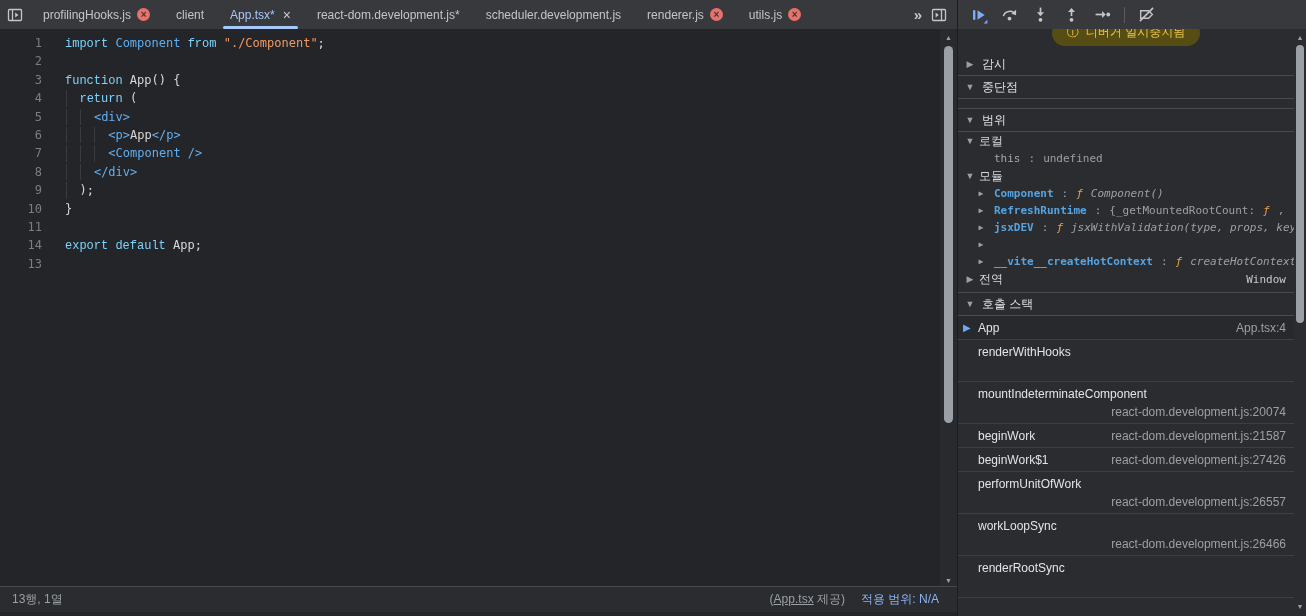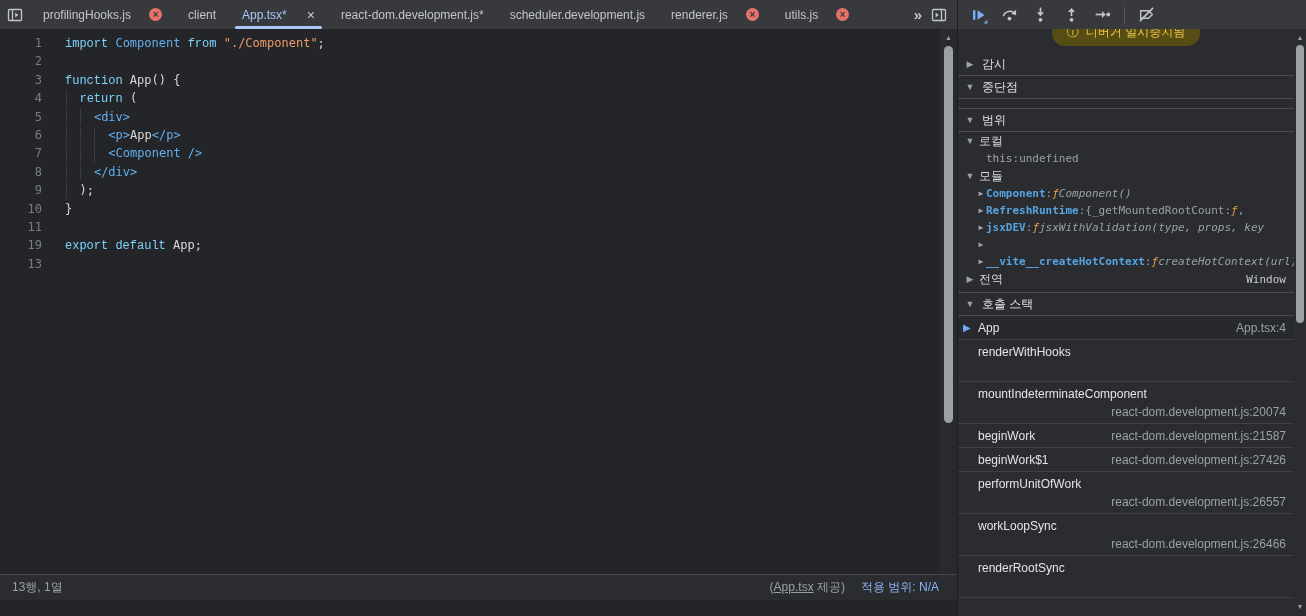--- a/index.html
+++ b/index.html
@@ -11,21 +11,21 @@
   }
   
   .topbar { display:flex; height:29px; }
   .tabbar {
     width:958px; flex:0 0 958px; display:flex; align-items:center;
     background:#38393c; border-right:1px solid #1d1d1f;
   }
   .nav-toggle { width:30px; height:29px; display:flex; align-items:center; justify-content:center; background:none; border:none; cursor:pointer; }
   #tabs { display:flex; height:100%; align-items:stretch; }
   .tab {
-    position:relative; display:flex; align-items:center; gap:18px;
+    position:relative; display:flex; align-items:center; gap:6px;
     padding:0 13px; color:#c3c6c9; cursor:pointer; white-space:nowrap;
   }
   .tab.active { color:#a8c7fa; }
   .tab.active::after {
     content:""; position:absolute; left:6px; right:6px; bottom:0; height:3px;
     background:#a8c7fa; border-radius:3px;
   }
   .err-badge {
     width:13px; height:13px; border-radius:50%; background:#e8726a;
     color:#38393c; font-size:10px; font-weight:bold; line-height:13px; text-align:center;
@@ -61,21 +61,21 @@
   .scrollbar { position:absolute; background:#292a2d; }
   .scrollbar .sb-arrow { position:absolute; left:0; right:0; text-align:center; color:#9aa0a6; font-size:7px; line-height:14px; cursor:pointer; }
   .scrollbar .thumb { position:absolute; background:#9aa0a6; border-radius:5px; cursor:pointer; }
   .ed-scroll { right:0; top:0; bottom:26px; width:17px; }
   .ed-scroll .thumb { left:4px; width:9px; top:17px; height:377px; }
   .sb-scroll { right:0; top:0; bottom:0; width:12px; background:#2b2c2f; }
   .sb-scroll .thumb { left:2px; width:8px; top:16px; height:278px; }
 
   
   .statusbar {
-    position:absolute; left:0; right:0; bottom:16px; height:26px; background:#2b2c2f;
+    position:absolute; left:0; right:0; bottom:4px; height:26px; background:#2b2c2f;
     border-top:1px solid #47484b; display:flex; align-items:center; padding:0 12px; color:#9aa0a6;
   }
   .status-right { margin-left:auto; display:flex; align-items:center; gap:16px; padding-right:6px; }
   .provider-link { color:#9aa0a6; text-decoration:underline; cursor:pointer; }
   .coverage-link { color:#8ab4f8; text-decoration:none; cursor:pointer; }
 
   
   .sidebar { position:relative; flex:1; background:#2b2c2f; overflow:hidden; }
   .paused-badge {
     position:absolute; top:-9px; left:0; right:12px; margin:0 auto; width:fit-content; z-index:3;
@@ -86,21 +86,21 @@
   .sb-row { display:flex; align-items:center; }
   .sb-header { height:23px; padding:0 7px; gap:7px; border-bottom:1px solid #4a4b4e; color:#dfe1e4; cursor:pointer; }
   .tri { color:#9aa0a6; font-size:9px; width:10px; text-align:center; flex:0 0 10px; }
   .cb-row { height:20px; padding-left:7px; gap:8px; color:#d6d8da; cursor:pointer; }
   .cb-box { width:13px; height:13px; border:1px solid #85898e; border-radius:2px; background:transparent; flex:0 0 13px; }
   .bp-block { padding:3px 0 6px; border-bottom:1px solid #4a4b4e; }
 
   .scope-block { border-bottom:1px solid #4a4b4e; padding-bottom:4px; }
   .scope-group { height:18px; padding-left:7px; gap:4px; color:#d5d8db; cursor:pointer; }
   .scope-entry {
-    height:17px; padding-left:18px; gap:0; white-space:nowrap; overflow:hidden; cursor:pointer;
+    height:17px; padding-left:18px; gap:8px; white-space:nowrap; overflow:hidden; cursor:pointer;
     font-family:"DejaVu Sans Mono","Liberation Mono",monospace; font-size:11px; color:#9aa0a6;
   }
   .scope-entry .tri { font-size:8px; }
   .var-name { color:#55a3e0; font-weight:bold; }
   .plain-name { color:#a2a7ad; }
   .p-v { color:#9aa0a6; }
   .p-vi { color:#9aa0a6; font-style:italic; }
   .p-fn { color:#e8a04a; font-style:italic; }
   .global-val { margin-left:auto; padding-right:8px; font-family:"DejaVu Sans Mono","Liberation Mono",monospace; font-size:11px; color:#c5c9cd; }
 
@@ -256,21 +256,21 @@
           </div>
           <div class="code-line">
             <span class="gutter">10</span>
             <div class="line-body"><span class="tok-pl">}</span></div>
           </div>
           <div class="code-line">
             <span class="gutter">11</span>
             <div class="line-body"></div>
           </div>
           <div class="code-line">
-            <span class="gutter">19</span>
+            <span class="gutter">14</span>
             <div class="line-body"><span class="tok-kw">export default </span><span class="tok-pl">App;</span></div>
           </div>
           <div class="code-line">
             <span class="gutter">13</span>
             <div class="line-body"></div>
           </div>
         </div>
 
       <div class="scrollbar ed-scroll">
         <div class="sb-arrow" style="top:2px">▲</div>

